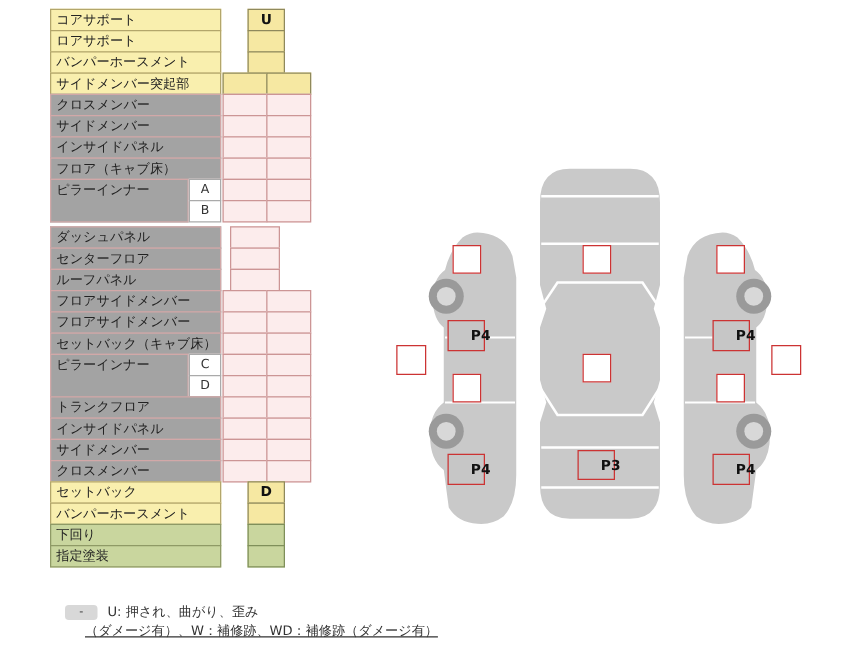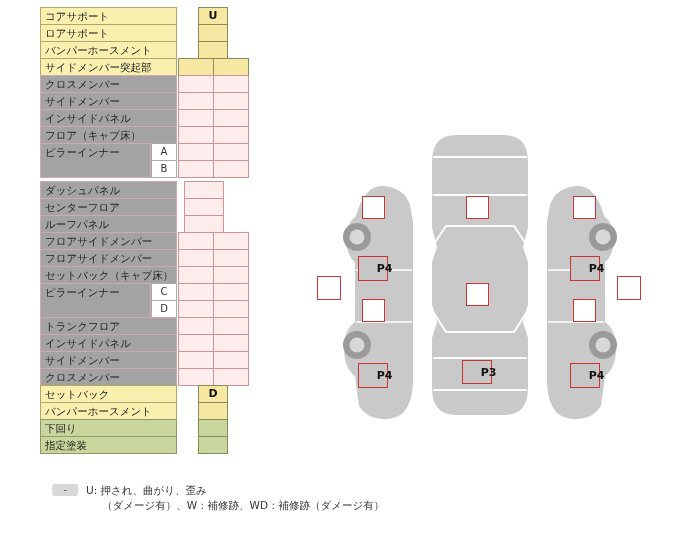--- a/index.html
+++ b/index.html
@@ -44,21 +44,21 @@
             font-size:11px; font-weight:bold; color:#111; }
   .marker.empty  { background:#ffffff; }
   .marker.filled { background:#c6c6c6;padding-left:23px; }
 
   
   .legend { position:absolute; left:52px; top:483px; font-size:10.5px; color:#333; }
   .lrow { display:flex; align-items:flex-start; line-height:14px; margin-bottom:1px; }
   .badge { display:inline-block; width:26px; background:#d8d8d8; border-radius:3px;
            text-align:center; font-size:9px; line-height:12px; color:#333;
            margin-right:8px; margin-top:1px; flex:0 0 auto; }
-  .lrow.cont { margin-left:50px; }
+  .lrow.cont { margin-left:16px;text-decoration:underline; }
 </style>
 </head>
 <body>
 
 <div class="screen">
 
   <div class="parts-table">
       <div class="trow style-yellow">
         <div class="rlabel">コアサポート</div>
         <div class="cells single-narrow">

